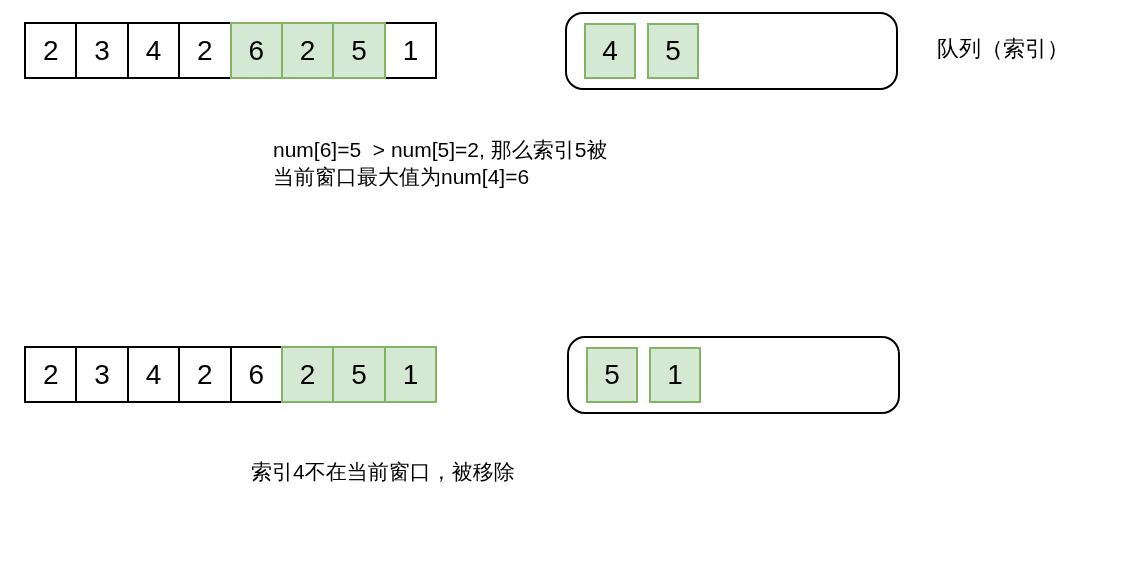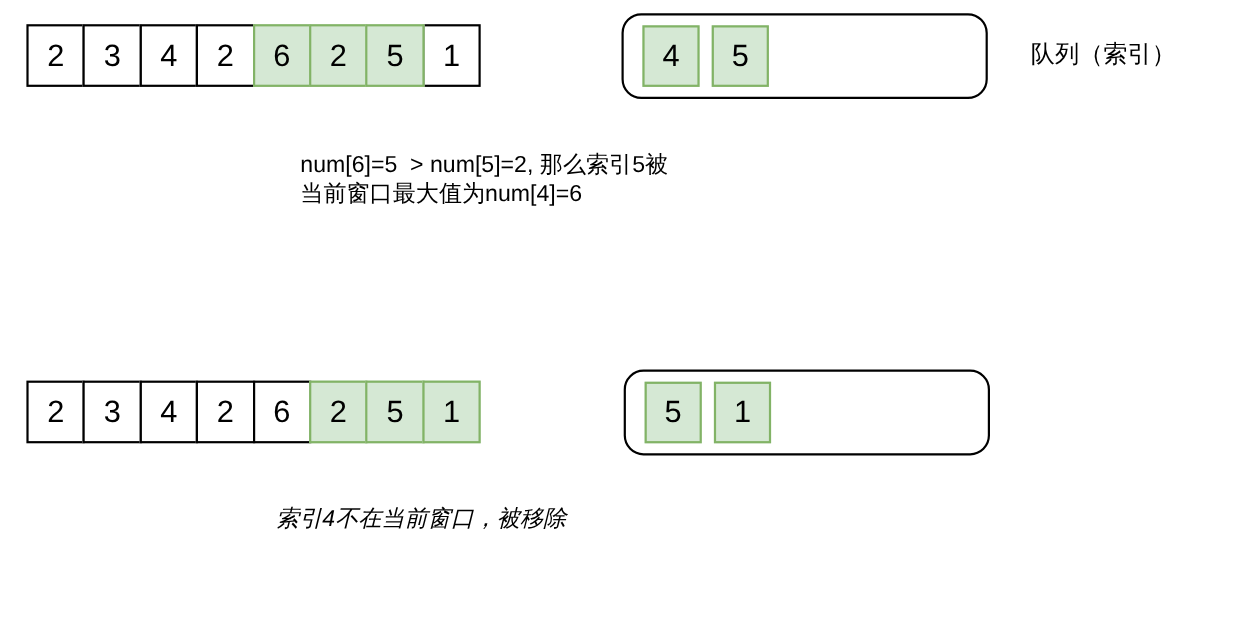--- a/index.html
+++ b/index.html
@@ -90,17 +90,17 @@
       <div class="cell hl">2</div>
       <div class="cell hl">5</div>
       <div class="cell hl">1</div>
     </div>
 
   <div class="queue" style="left:567px;top:336px;">
       <div class="qcell">5</div>
       <div class="qcell">1</div>
     </div>
 
-  <div class="caption" style="left:251px;top:458px;width:460px;font-style:italic;">
+  <div class="caption" style="left:251px;top:458px;width:460px;">
       <div class="cap-line">索引4不在当前窗口，被移除</div>
     </div>
 
 </div>
 
 </body></html>

